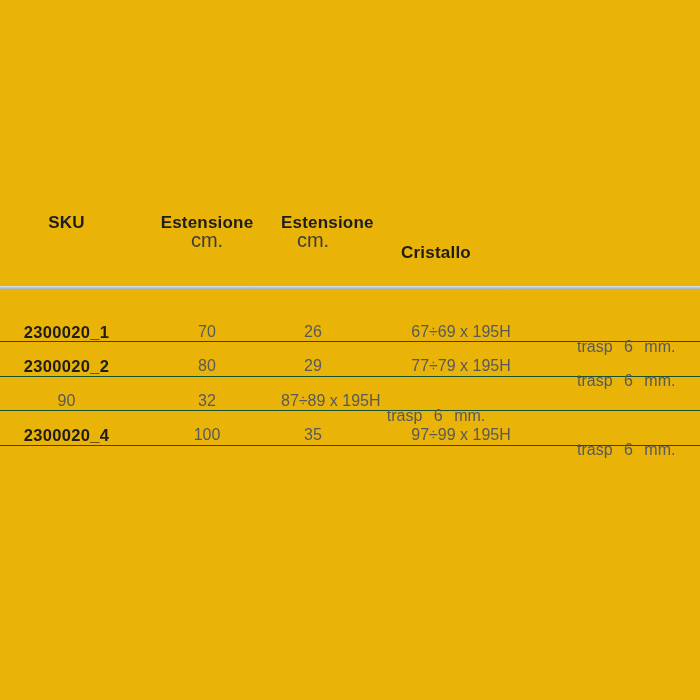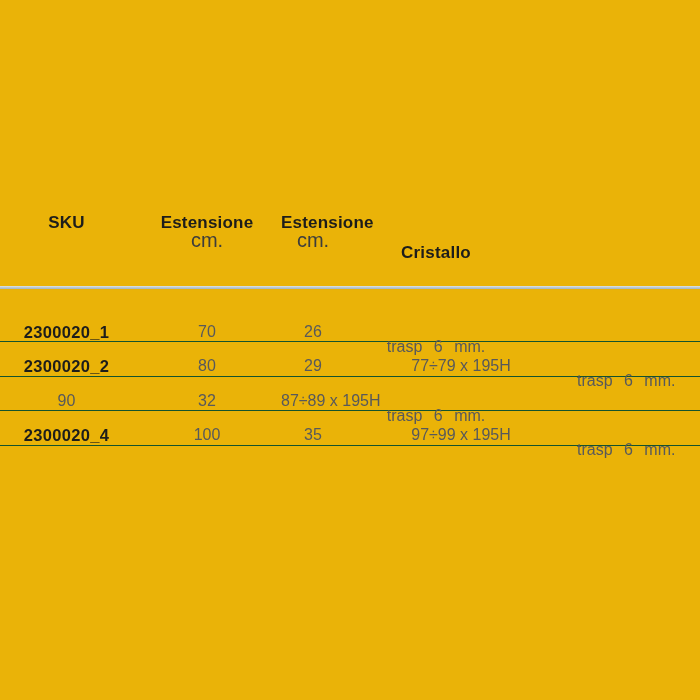--- a/index.html
+++ b/index.html
@@ -103,20 +103,21 @@
     </div>
 
     <div class="head-divider"></div>
 
     <div class="tbody">
 
       <div class="tr">
         <div class="td sku c1">2300020_1</div>
         <div class="td c2">70</div>
         <div class="td c3">26</div>
+        <div class="td c4">67÷69 x 195H</div>
         <div class="td cristallo c5">trasp 6 mm.</div>
       </div>
 
       <div class="tr">
         <div class="td sku c1">2300020_2</div>
         <div class="td c2">80</div>
         <div class="td c3">29</div>
         <div class="td c4">77÷79 x 195H</div>
         <div class="td cristallo c5">trasp 6 mm.</div>
       </div>

